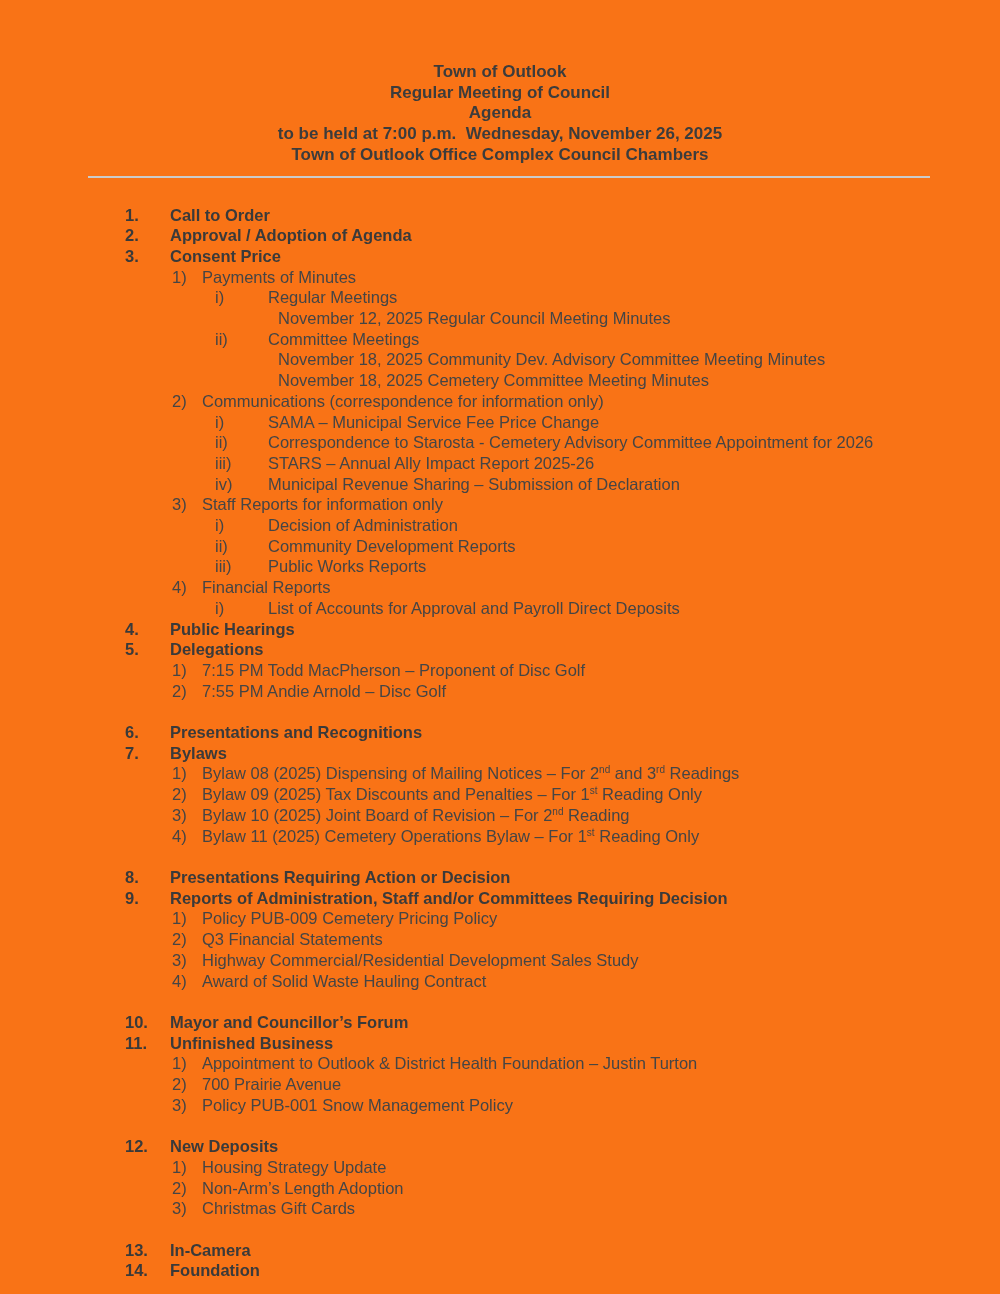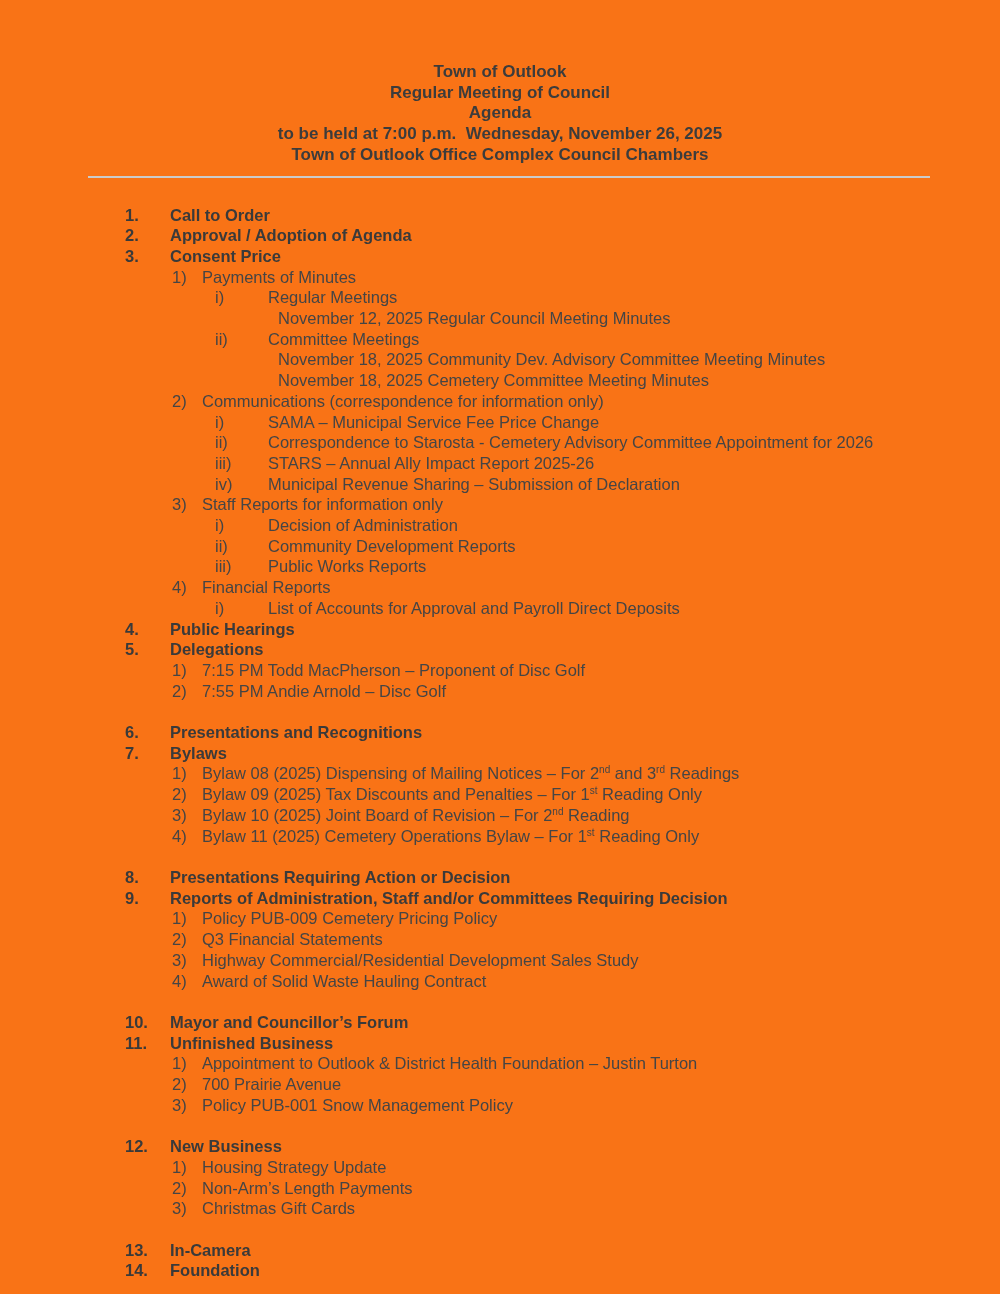--- a/index.html
+++ b/index.html
@@ -117,21 +117,21 @@
       <div class="row l1"><span class="num">2)</span><span class="text">Q3 Financial Statements</span></div>
       <div class="row l1"><span class="num">3)</span><span class="text">Highway Commercial/Residential Development Sales Study</span></div>
       <div class="row l1"><span class="num">4)</span><span class="text">Award of Solid Waste Hauling Contract</span></div>
       <div class="gap"></div>
       <div class="row main"><span class="num">10.</span><span class="text">Mayor and Councillor’s Forum</span></div>
       <div class="row main"><span class="num">11.</span><span class="text">Unfinished Business</span></div>
       <div class="row l1"><span class="num">1)</span><span class="text">Appointment to Outlook &amp; District Health Foundation – Justin Turton</span></div>
       <div class="row l1"><span class="num">2)</span><span class="text">700 Prairie Avenue</span></div>
       <div class="row l1"><span class="num">3)</span><span class="text">Policy PUB-001 Snow Management Policy</span></div>
       <div class="gap"></div>
-      <div class="row main"><span class="num">12.</span><span class="text">New Business</span></div>
+      <div class="row main"><span class="num">12.</span><span class="text">New Deposits</span></div>
       <div class="row l1"><span class="num">1)</span><span class="text">Housing Strategy Update</span></div>
-      <div class="row l1"><span class="num">2)</span><span class="text">Non-Arm’s Length Payments</span></div>
+      <div class="row l1"><span class="num">2)</span><span class="text">Non-Arm’s Length Adoption</span></div>
       <div class="row l1"><span class="num">3)</span><span class="text">Christmas Gift Cards</span></div>
       <div class="gap"></div>
       <div class="row main"><span class="num">13.</span><span class="text">In-Camera</span></div>
       <div class="row main"><span class="num">14.</span><span class="text">Foundation</span></div>
     </div>
 </div>
 
 </body></html>

